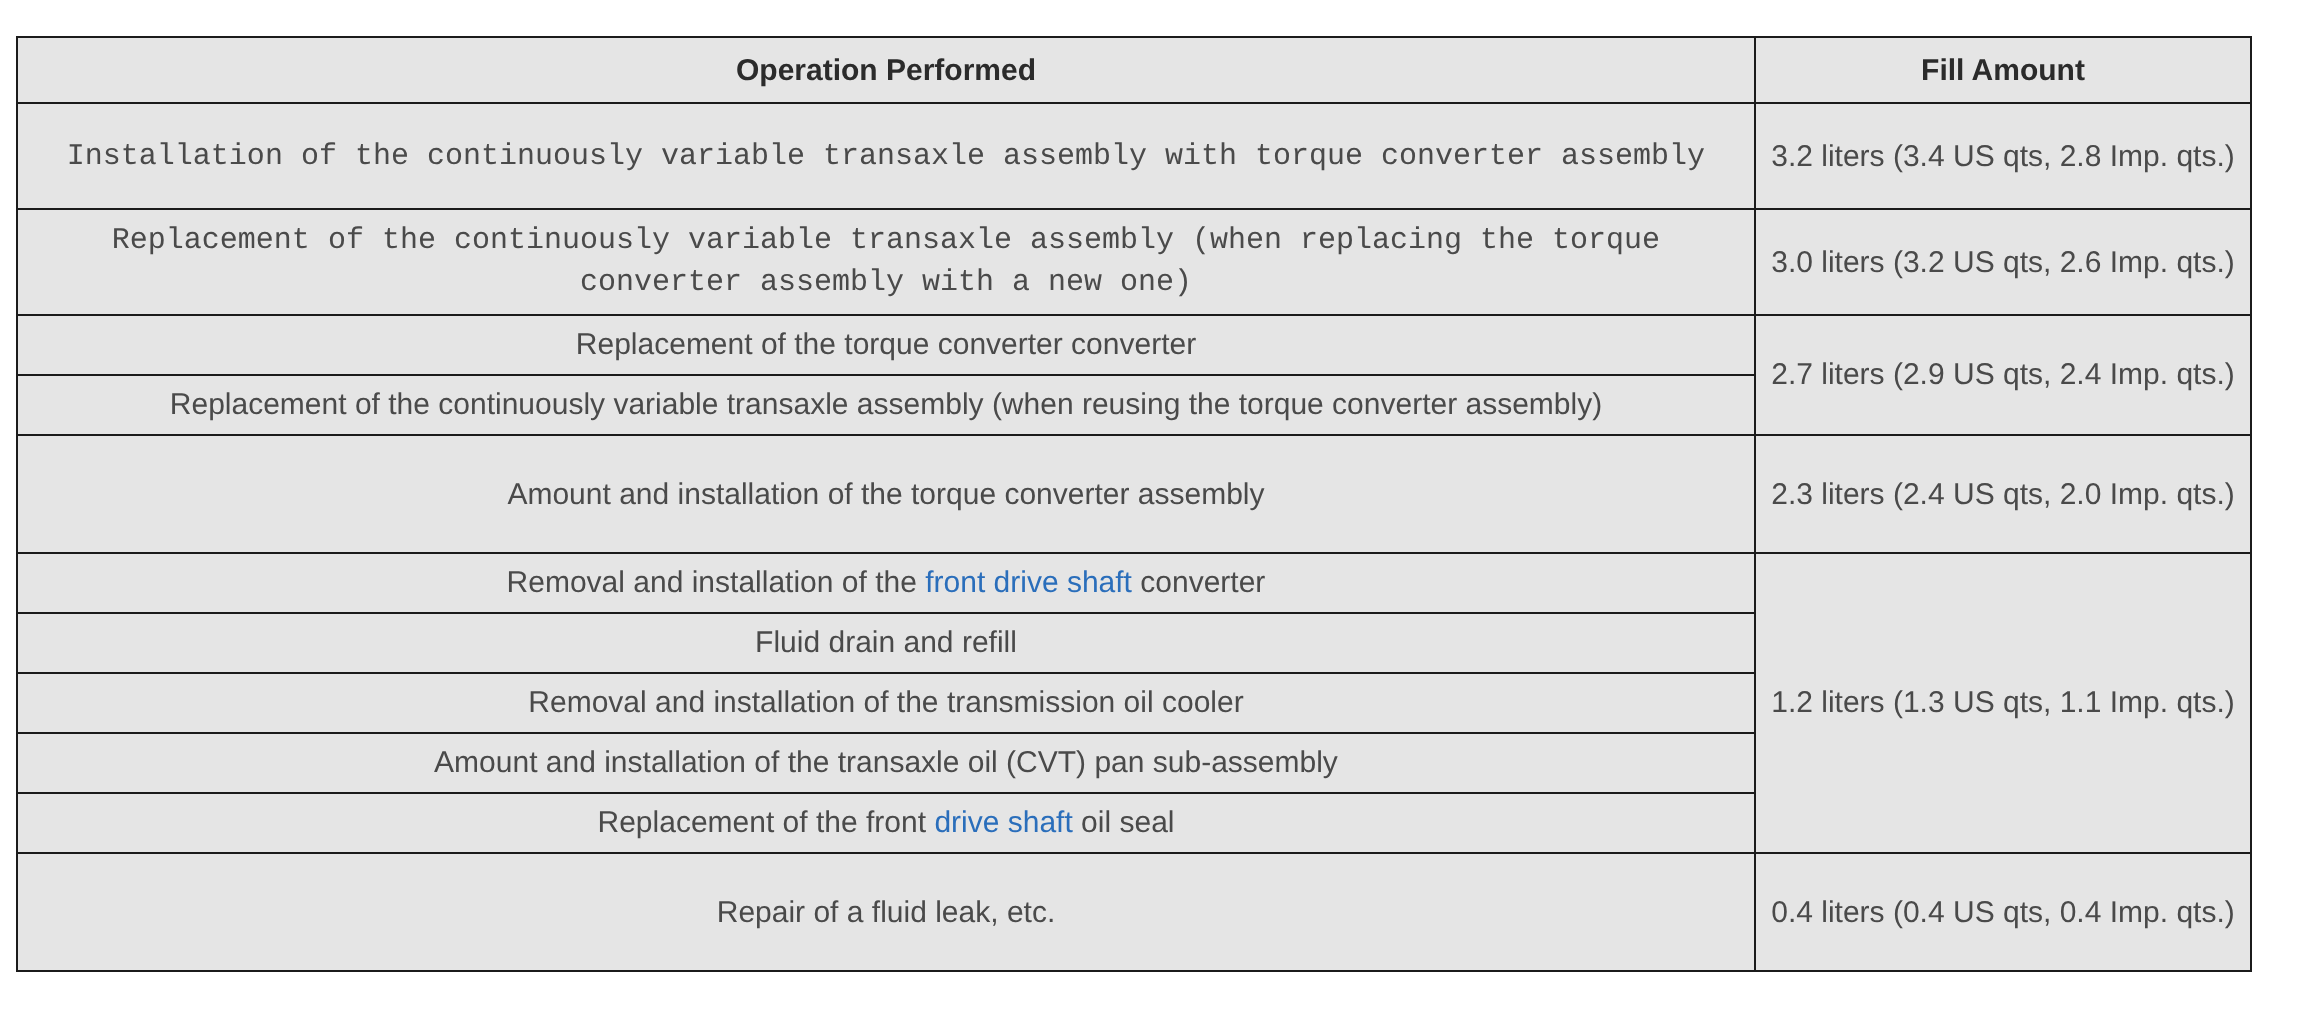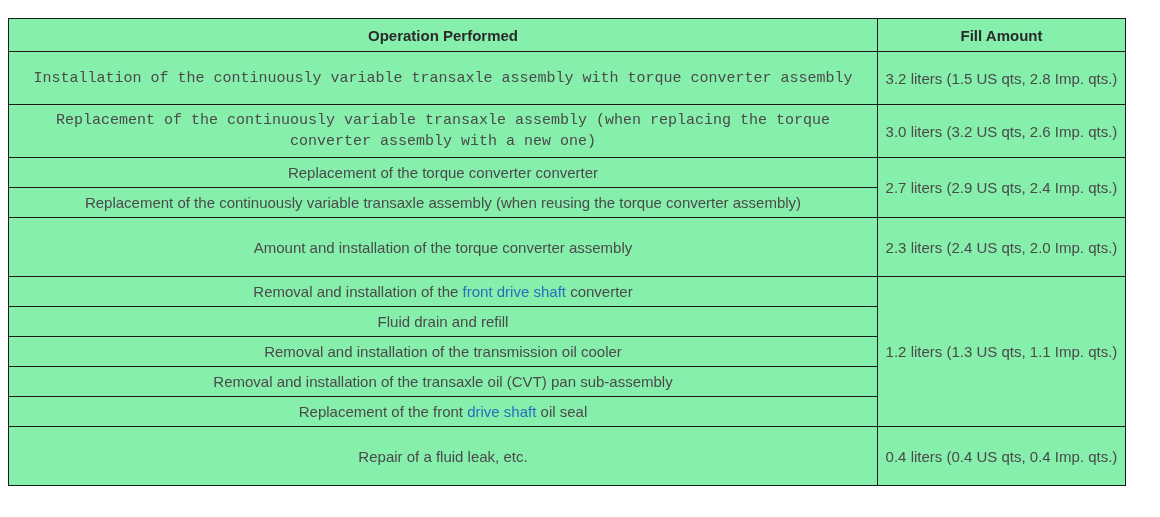--- a/index.html
+++ b/index.html
@@ -40,21 +40,21 @@
   table.spec-table th,
   table.spec-table td {
     border: 1px solid #1b1b1b;
     padding: 3px 6px;
     text-align: center;
     vertical-align: middle;
     font-size: 15px;
     line-height: 21px;
     color: #4a4a4a;
     font-weight: normal;
-    background: #86efac;
+    background: #e5e5e5;
   }
   table.spec-table th {
     color: #2b2b2b;
     font-weight: bold;
     font-size: 15px;
     height: 24px;
     padding: 4px 6px;
   }
   td.op-cell {
     height: 23px;
@@ -89,21 +89,21 @@
       </colgroup>
       <thead>
         <tr>
           <th>Operation Performed</th>
           <th>Fill Amount</th>
         </tr>
       </thead>
       <tbody id="table-body">
           <tr>
             <td class="op-cell tall"><span>Installation of the continuously variable transaxle assembly with torque converter assembly</span></td>
-            <td class="fill-cell">3.2 liters (1.5 US qts, 2.8 Imp. qts.)</td>
+            <td class="fill-cell">3.2 liters (3.4 US qts, 2.8 Imp. qts.)</td>
           </tr>
           <tr>
             <td class="op-cell tall"><span>Replacement of the continuously variable transaxle assembly (when replacing the torque converter assembly with a new one)</span></td>
             <td class="fill-cell">3.0 liters (3.2 US qts, 2.6 Imp. qts.)</td>
           </tr>
           <tr>
             <td class="op-cell"><span>Replacement of the torque converter converter</span></td>
             <td class="fill-cell" rowspan="2">2.7 liters (2.9 US qts, 2.4 Imp. qts.)</td>
           </tr>
           <tr>
@@ -117,21 +117,21 @@
             <td class="op-cell"><span>Removal and installation of the </span><a class="link" href="#">front drive shaft</a><span> converter</span></td>
             <td class="fill-cell" rowspan="5">1.2 liters (1.3 US qts, 1.1 Imp. qts.)</td>
           </tr>
           <tr>
             <td class="op-cell"><span>Fluid drain and refill</span></td>
           </tr>
           <tr>
             <td class="op-cell"><span>Removal and installation of the transmission oil cooler</span></td>
           </tr>
           <tr>
-            <td class="op-cell"><span>Removal and installation of the transaxle oil (CVT) pan sub-assembly</span></td>
+            <td class="op-cell"><span>Amount and installation of the transaxle oil (CVT) pan sub-assembly</span></td>
           </tr>
           <tr>
             <td class="op-cell"><span>Replacement of the front </span><a class="link" href="#">drive shaft</a><span> oil seal</span></td>
           </tr>
           <tr>
             <td class="op-cell xtall"><span>Repair of a fluid leak, etc.</span></td>
             <td class="fill-cell">0.4 liters (0.4 US qts, 0.4 Imp. qts.)</td>
           </tr>
         </tbody>
     </table>

